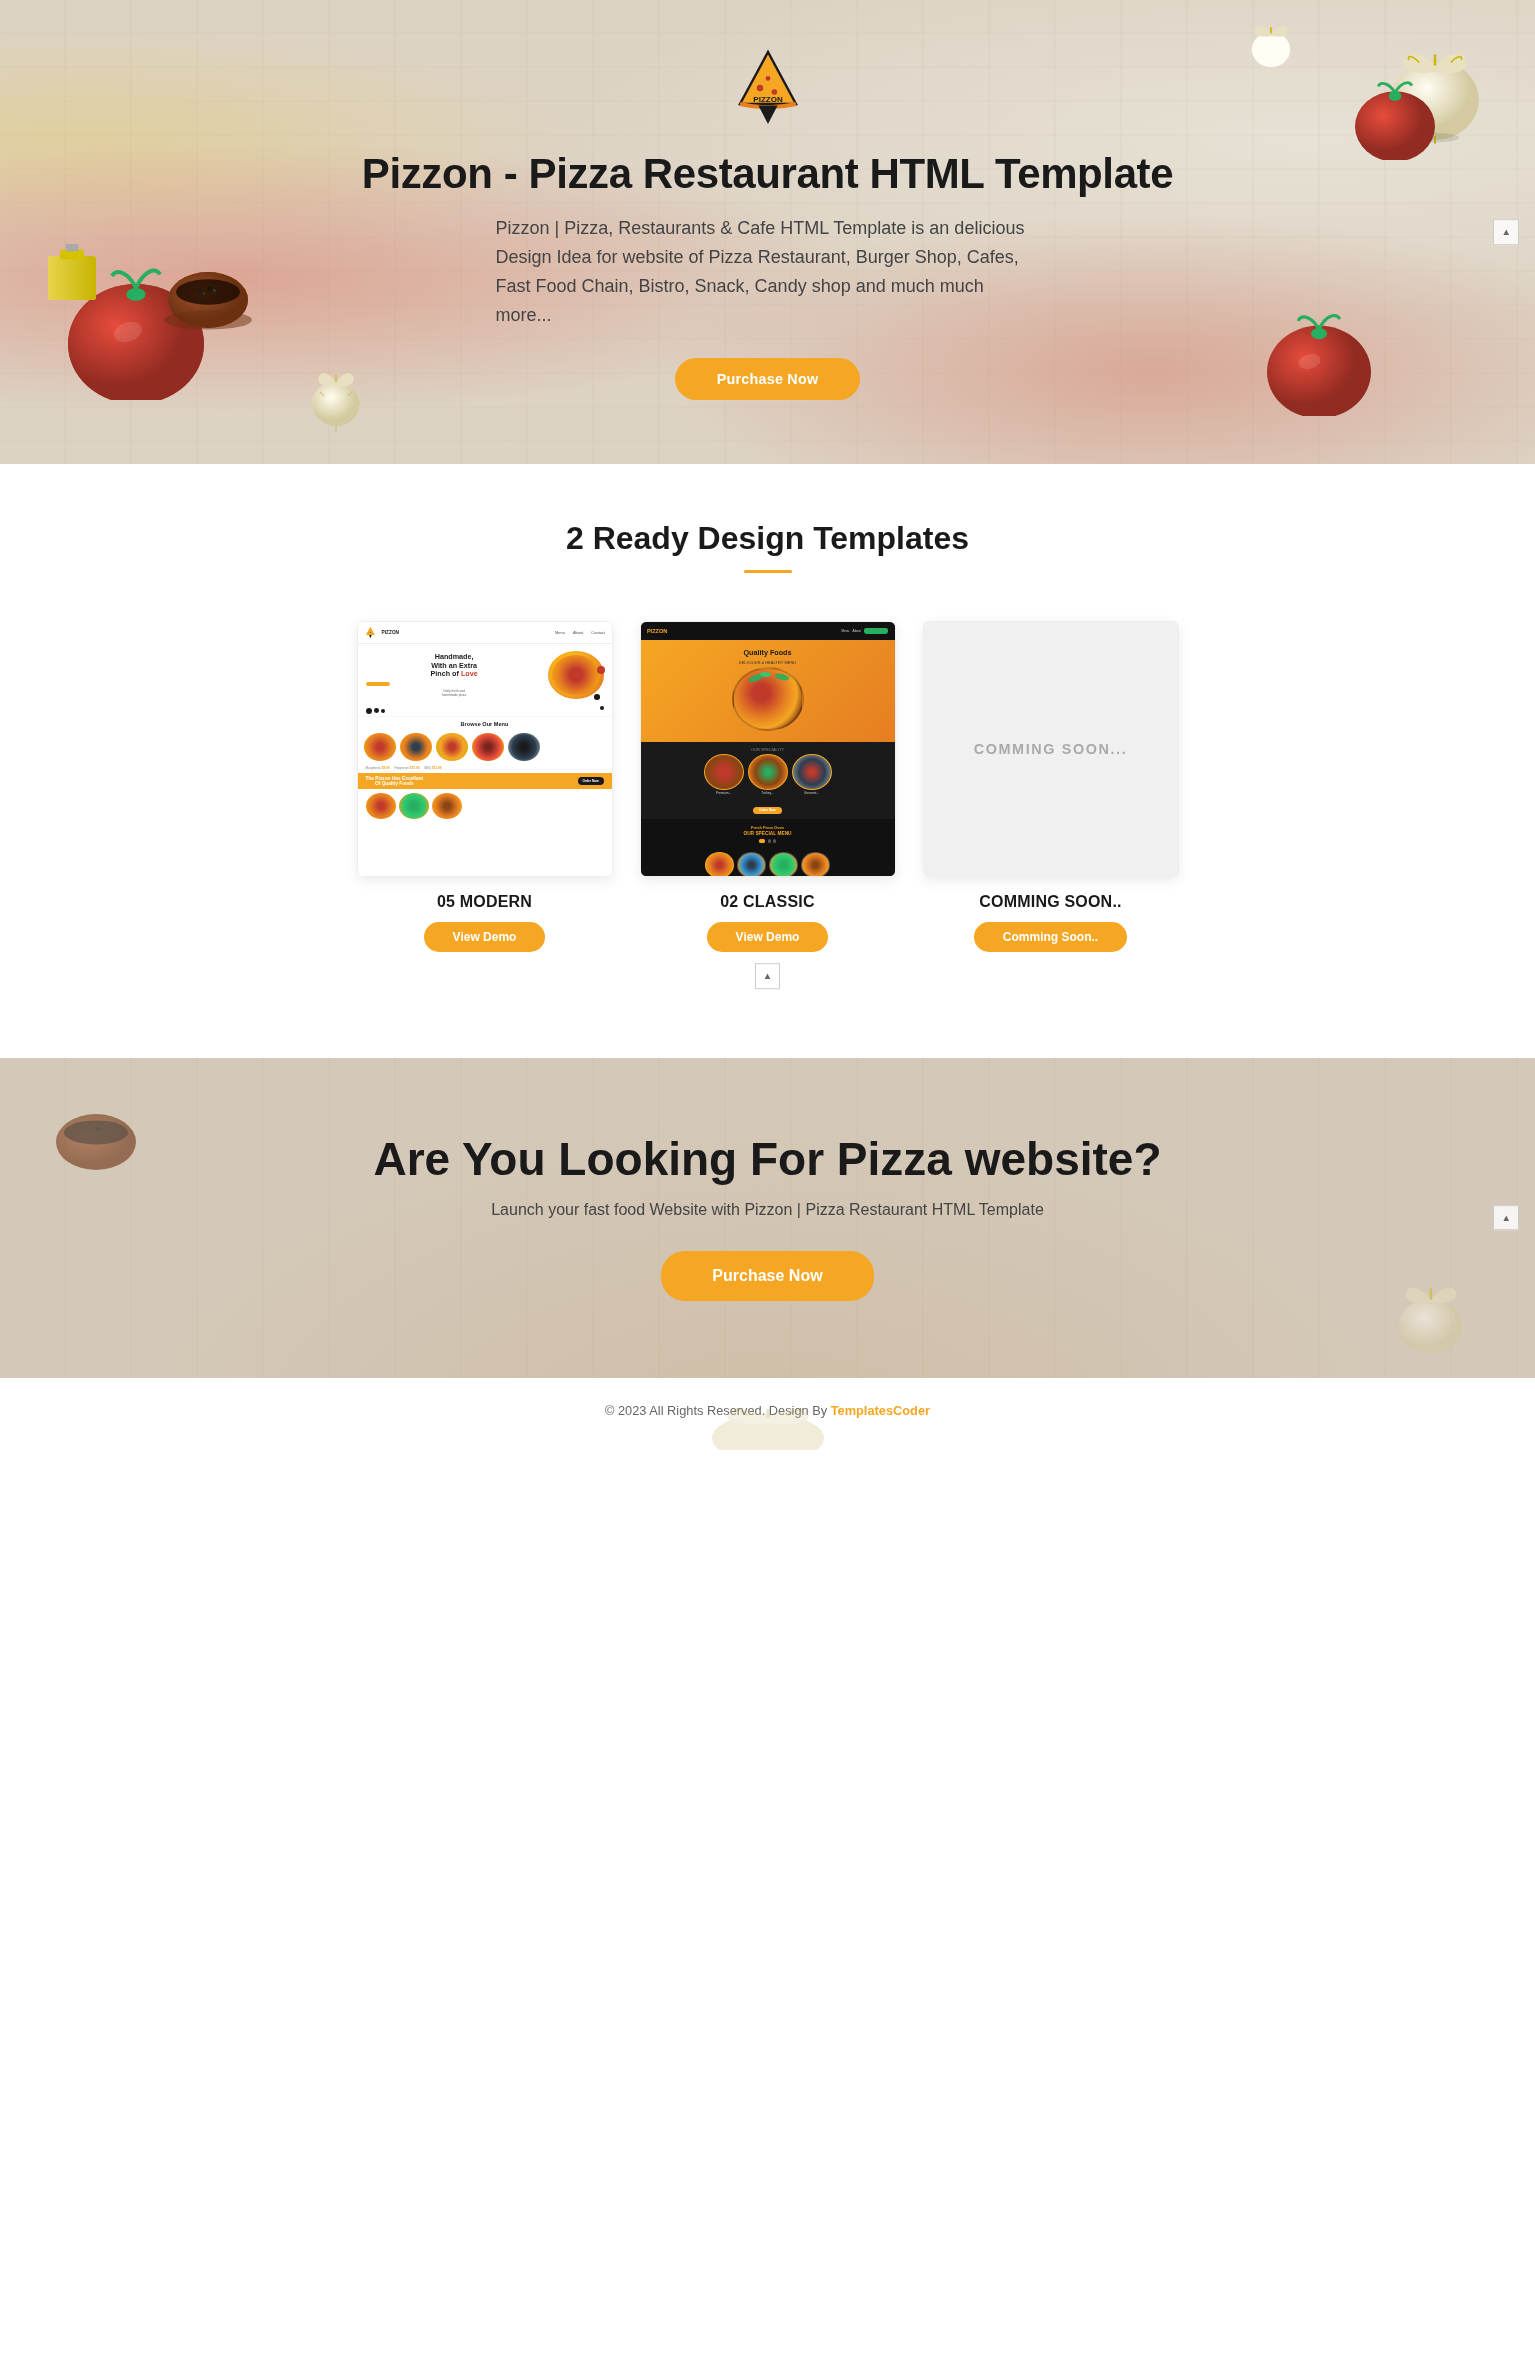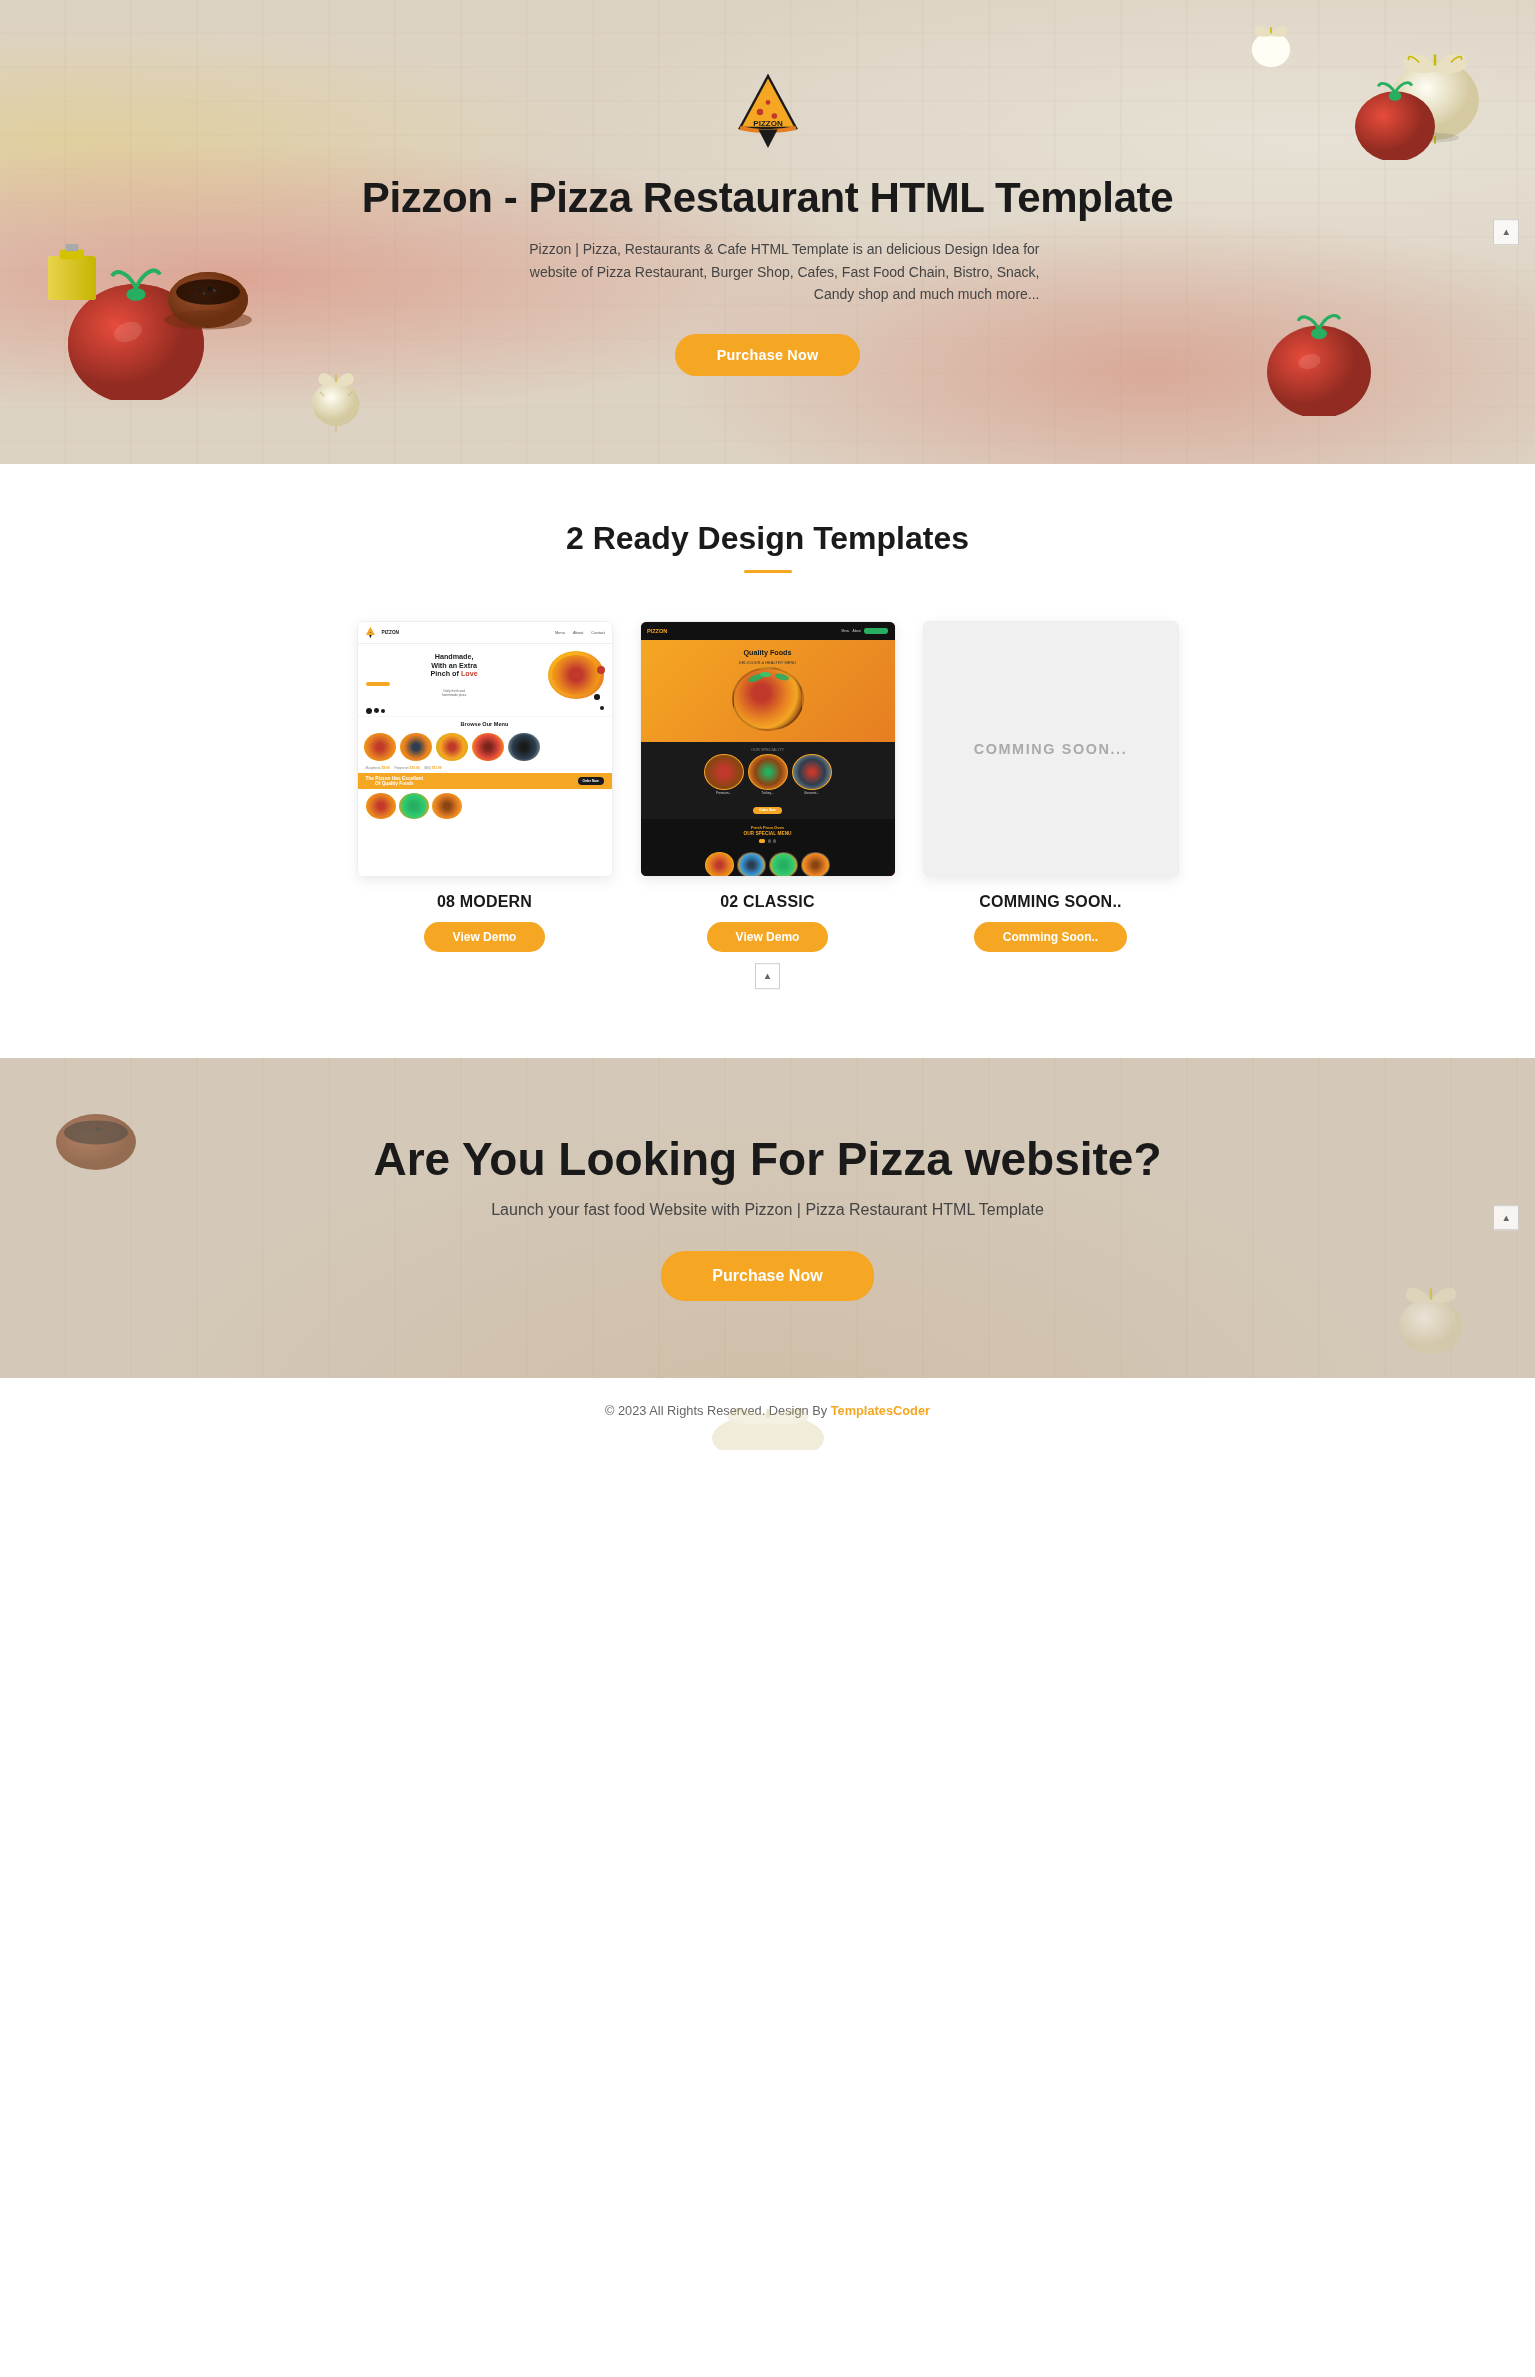--- a/index.html
+++ b/index.html
@@ -90,23 +90,23 @@
       font-size: 42px;
       font-weight: 800;
       color: #1a1a1a;
       text-align: center;
       margin-bottom: 16px;
       letter-spacing: -0.4px;
     }
     .hero-desc {
       position: relative;
       z-index: 2;
-      font-size: 14px;
+      font-size: 18px;
       color: #444;
-      text-align: right;
+      text-align: left;
       max-width: 544px;
       line-height: 1.6;
       margin-bottom: 29px;
     }
     .btn-purchase {
       position: relative;
       z-index: 2;
       background: #f5a623;
       color: #fff;
       border: none;
@@ -556,21 +556,21 @@
             <div style="width:30px;height:25.6px;border-radius:50%;background:radial-gradient(circle,#c0392b 15%,#e67e22 55%,#f39c12 80%);"></div>
             <div style="width:30px;height:25.6px;border-radius:50%;background:radial-gradient(circle,#27ae60 15%,#2ecc71 55%,#f39c12 80%);"></div>
             <div style="width:30px;height:25.6px;border-radius:50%;background:radial-gradient(circle,#8B4513 15%,#e67e22 55%,#f5a623 80%);"></div>
           </div>
 
           <div style="position:absolute;top:44px;right:6.4px;width:8px;height:8px;background:#c0392b;border-radius:50%;"></div>
           <div style="position:absolute;top:72px;right:12px;width:5.6px;height:5.6px;background:#1a1a1a;border-radius:50%;"></div>
           <div style="position:absolute;top:84px;right:8px;width:4px;height:4px;background:#1a1a1a;border-radius:50%;"></div>
         </div>
       </div>
-      <div class="template-name">08 MODERN</div>
+      <div class="template-name">05 MODERN</div>
       <button class="btn-demo">View Demo</button>
     </div>
 
     <div class="template-card">
       <div class="template-preview">
         <div class="classic-preview">
 
           <div class="classic-nav">
             <span class="classic-nav-logo">PIZZON</span>
             <div style="display:flex;gap:3.2px;align-items:center;">

